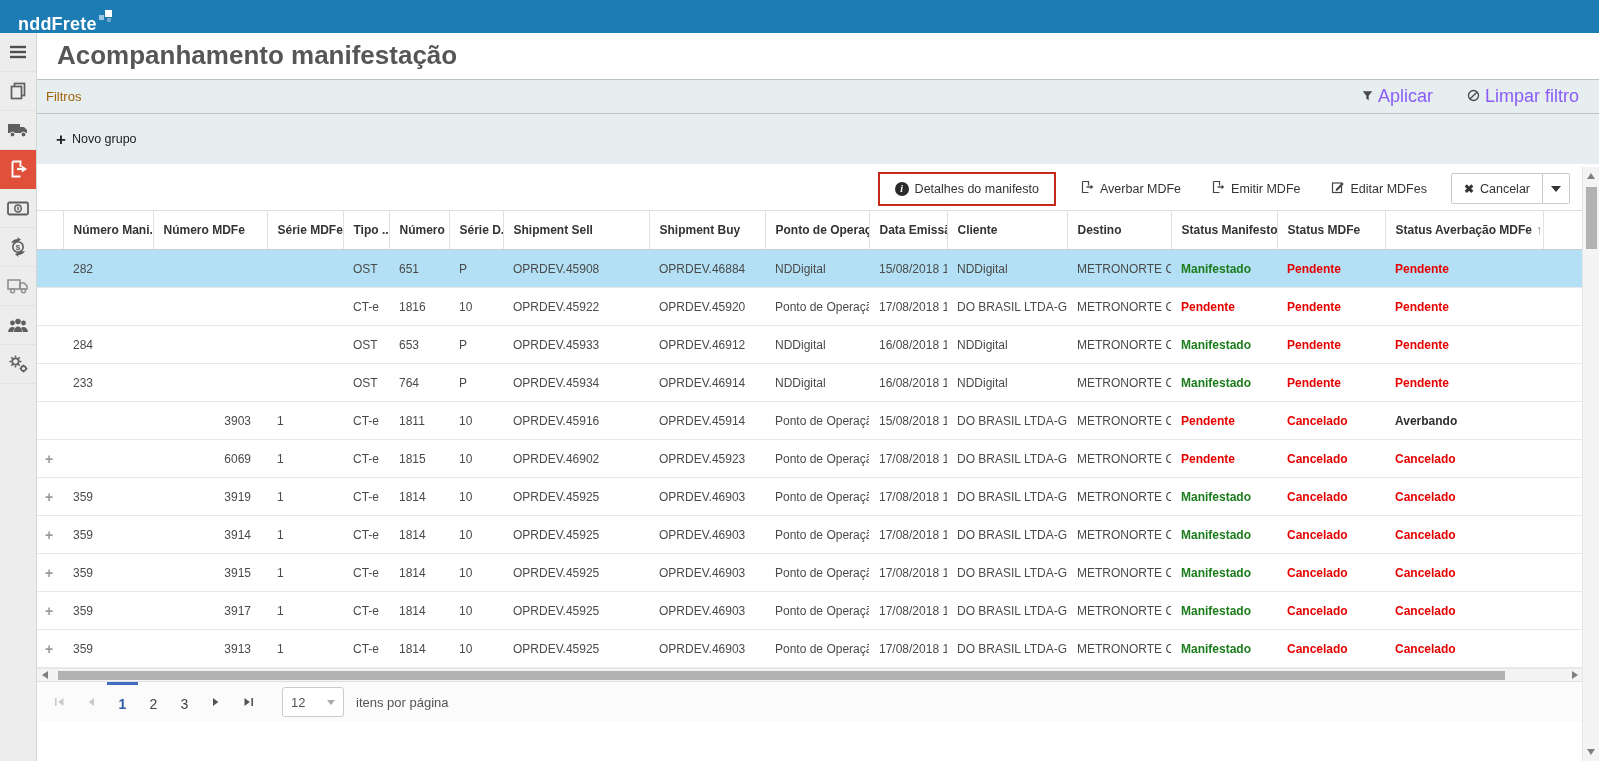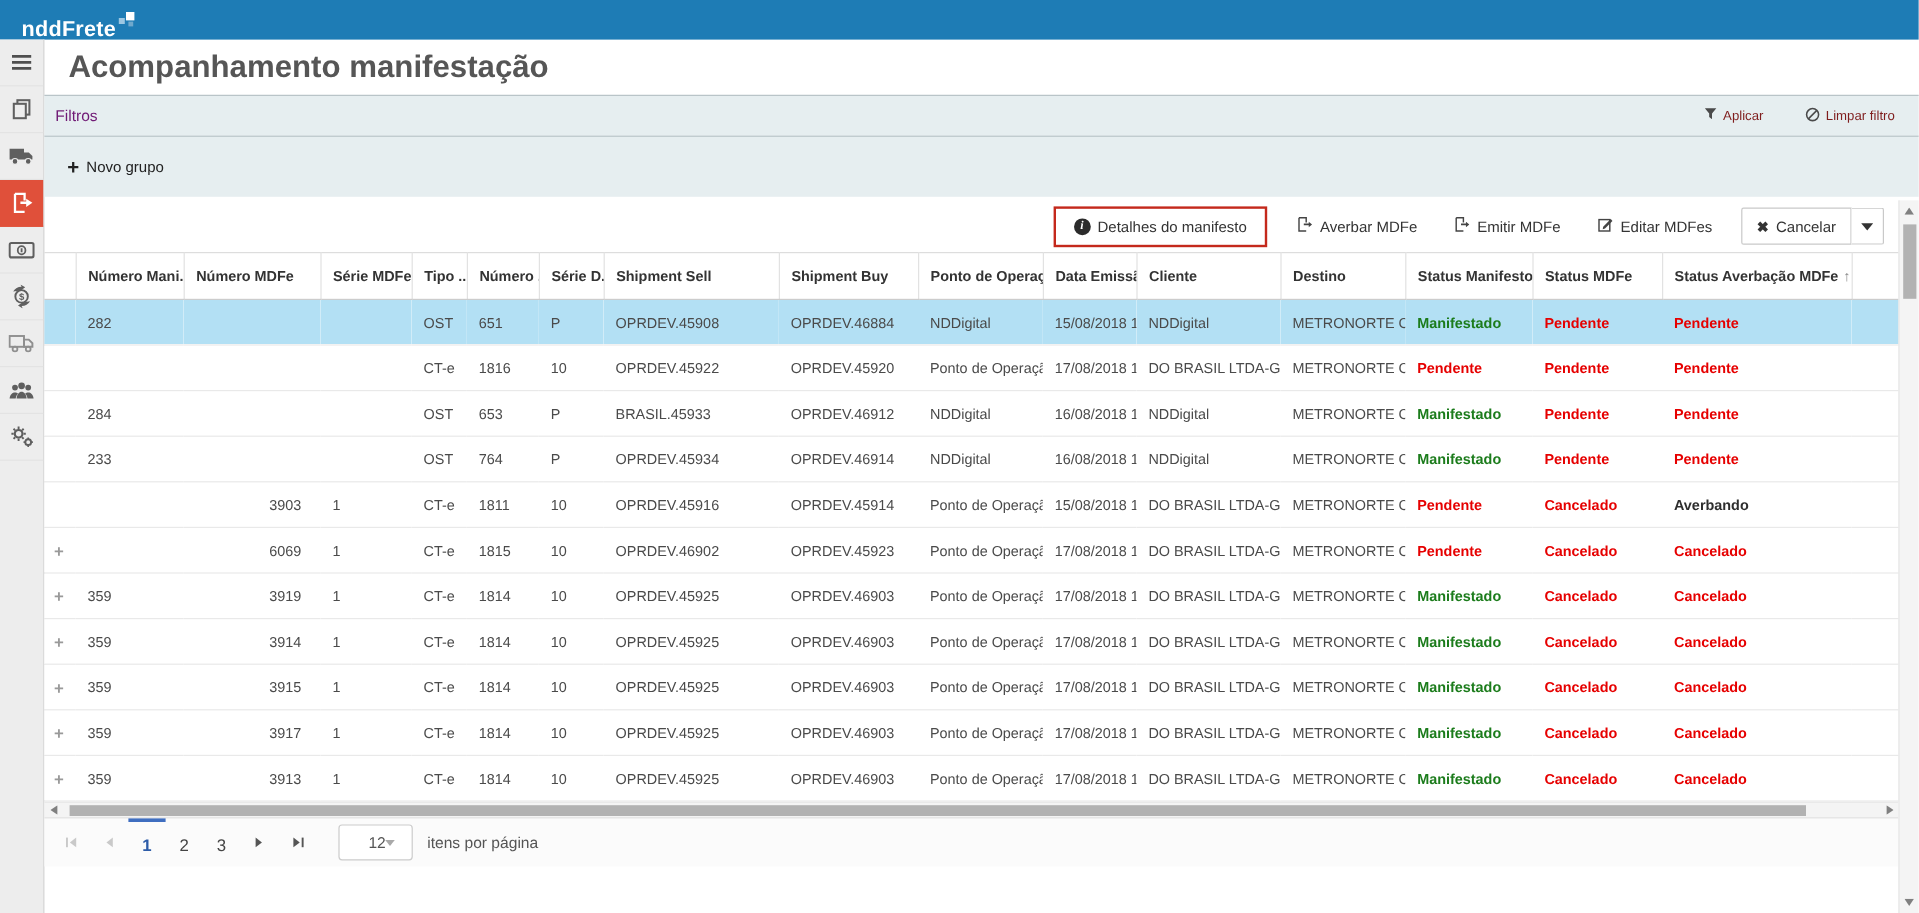--- a/index.html
+++ b/index.html
@@ -27,23 +27,23 @@
   .side-item { height:39px; display:flex; align-items:center; justify-content:center; border-bottom:1px solid #e3e3e3; cursor:pointer; }
   .side-item svg { display:block; }
   .side-item.active { background:#e0503a; border-bottom-color:#e0503a; }
   .main { flex:1; display:flex; flex-direction:column; min-width:0; }
   
   .page-header { padding:7px 0 8px 20px; }
   .page-title { font-size:26px; font-weight:700; color:#565656; }
   .page-subtitle { font-size:12px; color:#9a9a9a; margin-top:4px; }
   
   .filter-bar { height:34px; background:#e6eef0; border-top:1px solid #b9c4c8; display:flex; align-items:center; justify-content:space-between; padding:0 14px 0 9px; }
-  .filter-title { font-size:13px; color:#701a75; }
+  .filter-title { font-size:13px; color:#a16207; }
   .filter-actions { display:flex; align-items:center; gap:22px; }
-  .filter-btn { display:flex; align-items:center; gap:5px; font-size:11px; color:#7f1d1d; cursor:pointer; background:none; border:none; font-family:inherit; }
+  .filter-btn { display:flex; align-items:center; gap:5px; font-size:18px; color:#8b5cf6; cursor:pointer; background:none; border:none; font-family:inherit; }
   .group-bar { height:51px; background:#e6eef0; border-top:1px solid #b9c4c8; display:flex; align-items:center; padding-left:13px; }
   .new-group { display:flex; align-items:center; gap:6px; font-size:12.5px; color:#222; cursor:pointer; background:none; border:none; font-family:inherit; }
   .plus-big { font-size:17px; font-weight:bold; line-height:1; }
   
   .grid-panel { flex:1; display:flex; margin-top:3px; min-height:0; }
   .grid-inner { flex:1; display:flex; flex-direction:column; min-width:0; }
   .toolbar { height:43px; display:flex; align-items:center; justify-content:flex-end; gap:18px; padding-right:12px; flex-shrink:0; }
   .tool-btn { display:flex; align-items:center; gap:6px; font-size:12.5px; color:#333; background:none; border:none; cursor:pointer; font-family:inherit; white-space:nowrap; }
   .annotated { border:2px solid #c4291c; padding:7px 9px; display:flex; align-items:center; }
   .info-circle { width:14px; height:14px; border-radius:50%; background:#2b2b2b; color:#fff; font-size:10px; font-weight:bold; font-family:"Liberation Serif",serif; display:flex; align-items:center; justify-content:center; font-style:italic; }
@@ -73,21 +73,21 @@
   .vs-thumb { width:11px; height:62px; background:#b2b2b2; margin-top:5px; cursor:pointer; }
   .vs-spacer { flex:1; }
   
   .pager { height:41px; background:#fbfbfb; border-top:1px solid #e0e0e0; display:flex; align-items:stretch; padding:0 14px 0 6px; flex-shrink:0; }
   .pager-left { display:flex; align-items:stretch; }
   .page-btn { width:32px; background:none; border:none; display:flex; align-items:center; justify-content:center; color:#555; cursor:pointer; }
   .page-btn.disabled { color:#c9c9c9; cursor:default; }
   .page-btn svg { display:block; }
   .page-num { width:31px; background:none; border:none; border-top:3px solid transparent; font-size:14px; color:#444; cursor:pointer; font-family:inherit; }
   .page-num.active { color:#2d5ca8; font-weight:bold; border-top-color:#3f6ec0; }
-  .page-size-box { align-self:center; width:62px; height:30px; border:1px solid #ccc; border-radius:3px; background:#fff; display:flex; align-items:center; justify-content:space-between; padding:0 24px; margin:0 12px 0 18px; font-size:13px; color:#555; cursor:pointer; }
+  .page-size-box { align-self:center; width:62px; height:30px; border:1px solid #ccc; border-radius:3px; background:#fff; display:flex; align-items:center; justify-content:space-between; padding:0 8px; margin:0 12px 0 18px; font-size:13px; color:#555; cursor:pointer; }
   .chev-gray { width:0; height:0; border-left:4px solid transparent; border-right:4px solid transparent; border-top:5px solid #a9a9a9; }
   .page-size-label { align-self:center; font-size:13px; color:#555; }
   .pager-right { margin-left:auto; display:flex; align-items:center; gap:16px; color:#9a9a9a; font-size:13.5px; }
   .refresh-btn { background:none; border:none; cursor:pointer; padding:0; display:flex; }
 </style>
 </head>
 <body>
 
 <div class="topbar">
   <div class="logo">
@@ -358,21 +358,21 @@
                   <td class="filler"></td>
                 </tr>
                 <tr class="grid-row">
                   <td class="expand-cell"></td>
                   <td class="cell-numero_manifestacao">284</td>
                   <td class="cell-numero_mdfe"></td>
                   <td class="cell-serie_mdfe"></td>
                   <td class="cell-tipo">OST</td>
                   <td class="cell-numero">653</td>
                   <td class="cell-serie_d">P</td>
-                  <td class="cell-shipment_sell">BRASIL.45933</td>
+                  <td class="cell-shipment_sell">OPRDEV.45933</td>
                   <td class="cell-shipment_buy">OPRDEV.46912</td>
                   <td class="cell-ponto_operacao">NDDigital</td>
                   <td class="cell-data_emissao">16/08/2018 1...</td>
                   <td class="cell-cliente">NDDigital</td>
                   <td class="cell-destino">METRONORTE CO...</td>
                   <td class="cell-status_manifesto" style="color:#1c7c1c;font-weight:bold">Manifestado</td>
                   <td class="cell-status_mdfe" style="color:#e60000;font-weight:bold">Pendente</td>
                   <td class="cell-status_averbacao" style="color:#e60000;font-weight:bold">Pendente</td>
                   <td class="filler"></td>
                 </tr>

